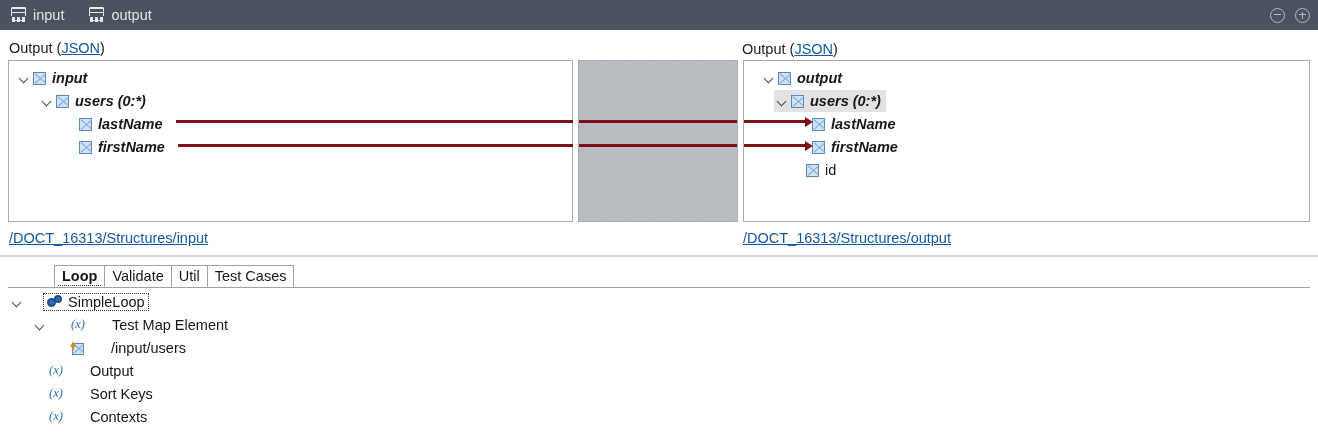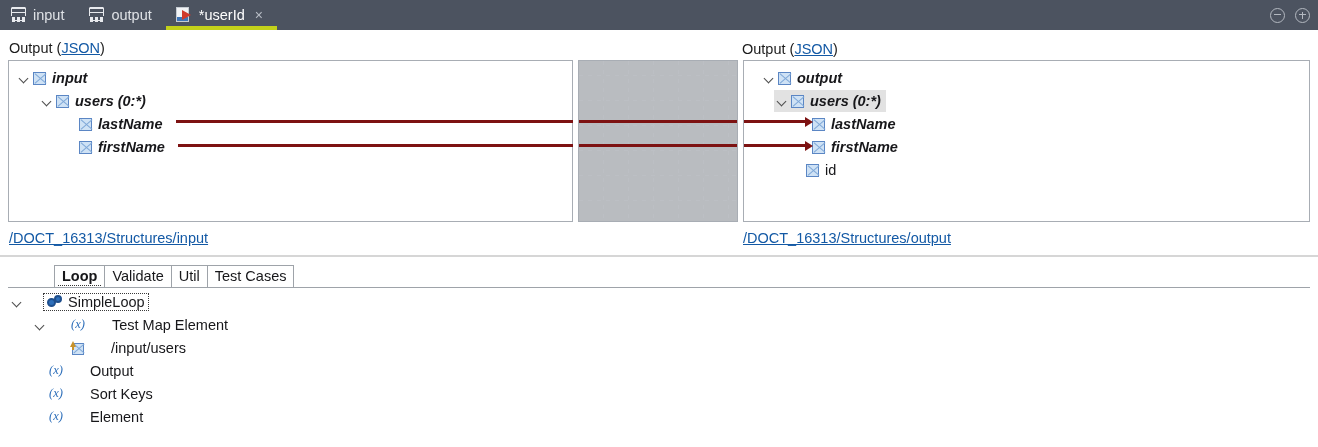--- a/index.html
+++ b/index.html
@@ -246,25 +246,20 @@
   <div class="tab">
     <span class="ticon doc"></span>
     <span class="tab-label">input</span>
   </div>
 
   <div class="tab">
     <span class="ticon doc"></span>
     <span class="tab-label">output</span>
   </div>
 
-  <div class="tab active">
-    <span class="ticon run"></span>
-    <span class="tab-label">*userId</span>
-    <span class="tab-close">×</span>
-  </div>
 
   <div id="winbtns">
     <span class="winbtn"></span>
     <span class="winbtn plus"></span>
   </div>
 </div>
 
 <div class="sec-label" style="left:9px; top:40px;">
   <span>Output (</span><span class="lnk">JSON</span><span>)</span>
 </div>
@@ -406,14 +401,14 @@
   <span>Output</span>
 </div>
 
 <div class="lrow" style="left:47px; top:382px;">
   <span class="fx">(x)</span>
   <span>Sort Keys</span>
 </div>
 
 <div class="lrow" style="left:47px; top:405px;">
   <span class="fx">(x)</span>
-  <span>Element</span>
+  <span>Contexts</span>
 </div>
 
 </body></html>

